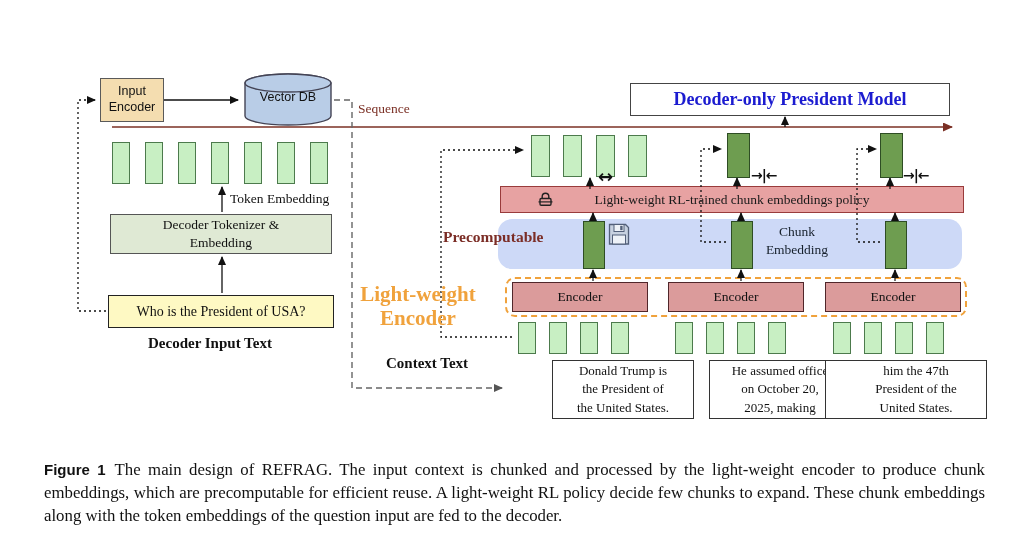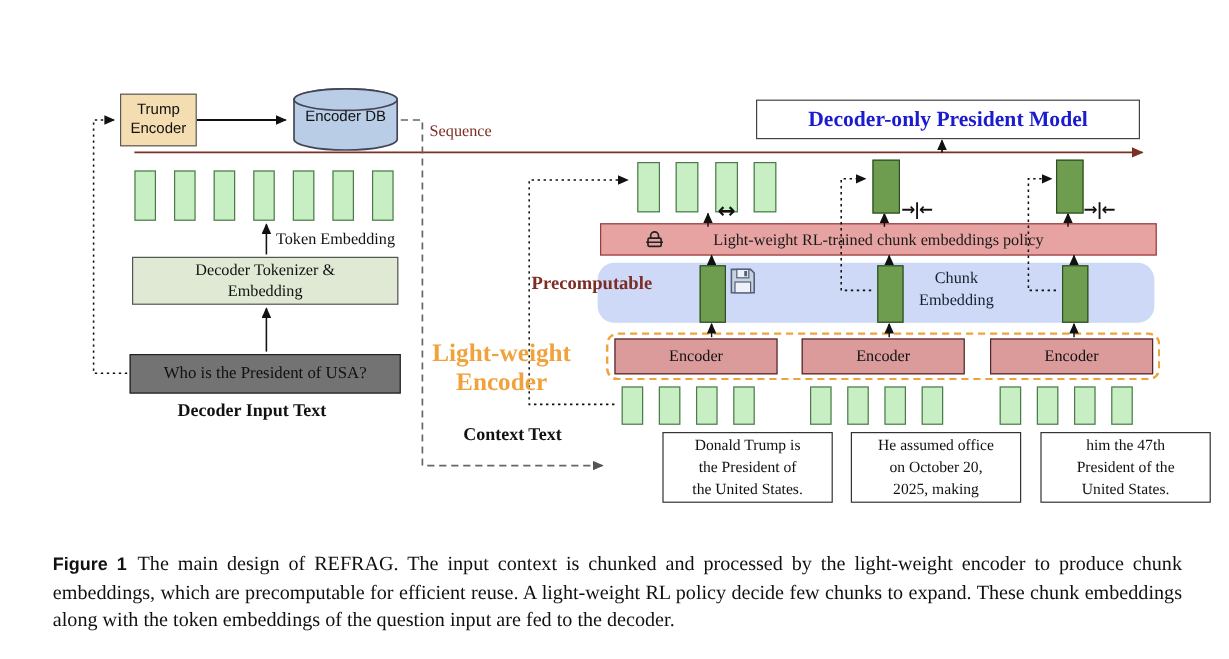--- a/index.html
+++ b/index.html
@@ -21,21 +21,21 @@
 
   .decoder-box{left:630px;top:83px;width:318px;height:31px;background:#fff;
                border:1.5px solid #444;font-size:18px;font-weight:bold;color:#1b1bd0;}
 
   .tokbar{background:#c8efc3;border:1.3px solid #4c7a4c;}
   .darkbar{background:#6e9d50;border:1.3px solid #2e4d24;}
 
   .tok-emb-label{left:230px;top:191px;font-size:13.5px;}
   .tokenizer{left:110px;top:214px;width:220px;height:38px;background:#dfe9d4;
              border:1.4px solid #555;font-size:13.5px;line-height:1.3;}
-  .question{left:108px;top:295px;width:224px;height:31px;background:#737373;
+  .question{left:108px;top:295px;width:224px;height:31px;background:#fef9c3;
             border:1.5px solid #222;font-size:14px;}
   .dec-input-label{left:148px;top:335px;font-size:15px;font-weight:bold;}
 
   .sym{font-weight:bold;color:#111;font-family:"DejaVu Sans",sans-serif;}
   .expand-sym{left:598px;top:166px;font-size:18px;}
   .collapse-sym{font-size:14px;letter-spacing:-1px;}
 
   .policy{left:500px;top:186px;width:462px;height:25px;background:#e7a2a2;
           border:1.5px solid #993b3b;}
   .policy span{font-size:13.5px;color:#1a1a1a;}
@@ -117,27 +117,27 @@
 
     <line x1="593" y1="221" x2="593" y2="213" stroke="#111" stroke-width="1.2" marker-end="url(#mb)"></line>
     <line x1="741" y1="221" x2="741" y2="213" stroke="#111" stroke-width="1.2" marker-end="url(#mb)"></line>
     <line x1="895" y1="221" x2="895" y2="213" stroke="#111" stroke-width="1.2" marker-end="url(#mb)"></line>
 
     <line x1="593" y1="281" x2="593" y2="270" stroke="#111" stroke-width="1.2" marker-end="url(#mb)"></line>
     <line x1="741" y1="281" x2="741" y2="270" stroke="#111" stroke-width="1.2" marker-end="url(#mb)"></line>
     <line x1="895" y1="281" x2="895" y2="270" stroke="#111" stroke-width="1.2" marker-end="url(#mb)"></line>
   </svg>
 
-  <div class="abs query-enc ctr sans preline">Trump
+  <div class="abs query-enc ctr sans preline">Input
 Encoder</div>
   <svg class="abs vdb-wrap" width="90" height="56" viewBox="0 0 90 56">
     <path d="M2,11 a43,9 0 0 1 86,0 v33 a43,9 0 0 1 -86,0 z" fill="#b9cde7" stroke="#445" stroke-width="1.4"></path>
     <ellipse cx="45" cy="11" rx="43" ry="9" fill="#b9cde7" stroke="#445" stroke-width="1.4"></ellipse>
   </svg>
-  <div class="abs vdb-label sans">Encoder DB</div>
+  <div class="abs vdb-label sans">Vector DB</div>
 
   <div class="abs seq-label">Sequence</div>
 
   <div class="abs decoder-box ctr">Decoder-only President Model</div>
 
   <div class="abs tokbar" style="left:112px;top:142px;width:16px;height:40px;"></div>
   <div class="abs tokbar" style="left:145px;top:142px;width:16px;height:40px;"></div>
   <div class="abs tokbar" style="left:178px;top:142px;width:16px;height:40px;"></div>
   <div class="abs tokbar" style="left:211px;top:142px;width:16px;height:40px;"></div>
   <div class="abs tokbar" style="left:244px;top:142px;width:16px;height:40px;"></div>
@@ -198,21 +198,21 @@
   <div class="abs tokbar" style="left:895px;top:322px;width:16px;height:30px;"></div>
   <div class="abs tokbar" style="left:926px;top:322px;width:16px;height:30px;"></div>
 
   <div class="abs ctx-label">Context Text</div>
   <div class="abs ctx-box ctr preline" style="left:508px;">Donald Trump is
 the President of
 the United States.</div>
   <div class="abs ctx-box ctr preline" style="left:665px;">He assumed office
 on October 20,
 2025, making</div>
-  <div class="abs ctx-box ctr preline" style="left:823px;">him the 47th
+  <div class="abs ctx-box ctr preline" style="left:781px;padding-left:20px;">him the 47th
 President of the
 United States.</div>
 
   <div class="abs caption">
     <span class="figlab">Figure 1</span><span>The main design of REFRAG. The input context is chunked and processed by the light-weight encoder to produce chunk embeddings, which are precomputable for efficient reuse. A light-weight RL policy decide few chunks to expand. These chunk embeddings along with the token embeddings of the question input are fed to the decoder.</span>
   </div>
 
 </div>
 
 </body></html>

